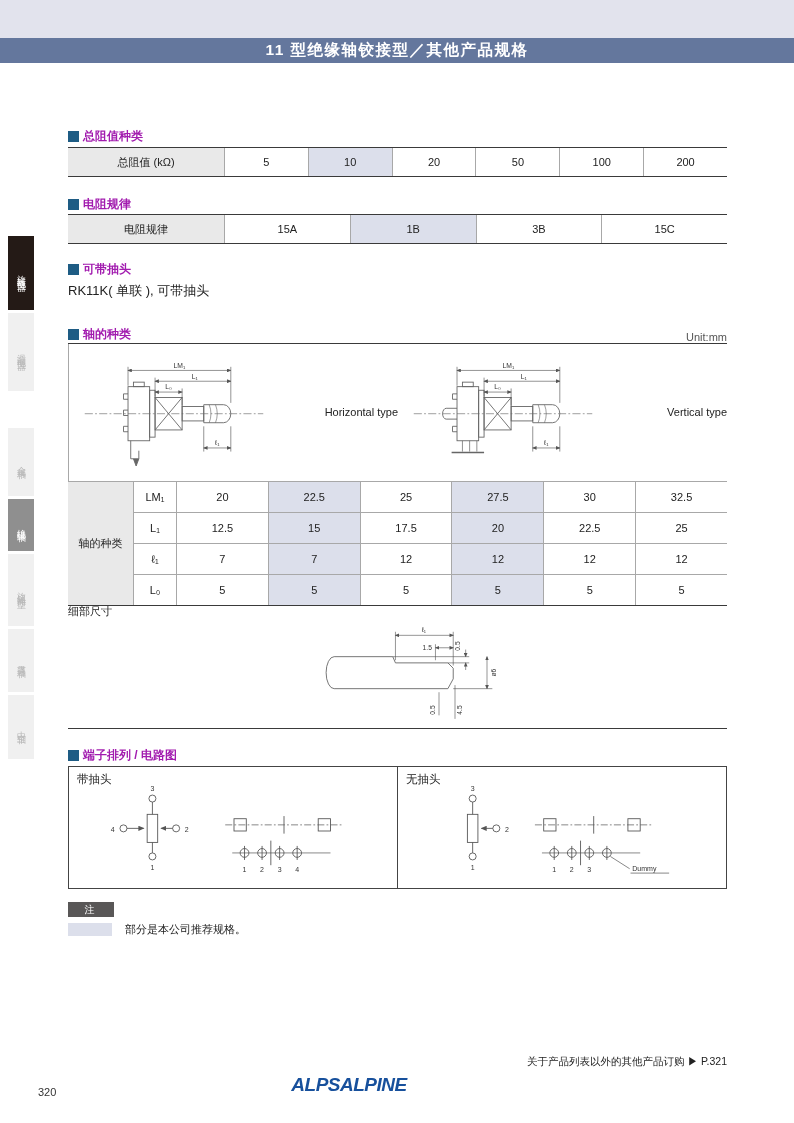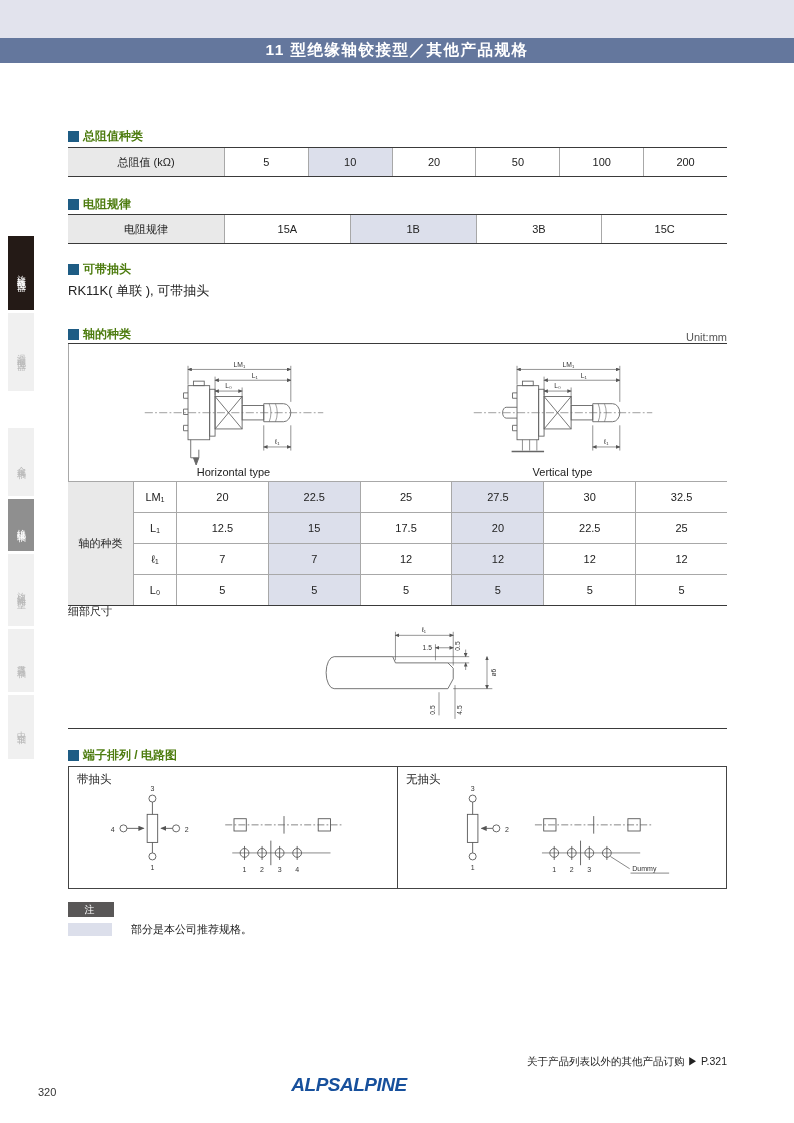--- a/index.html
+++ b/index.html
@@ -10,59 +10,59 @@
   .titlebar{position:absolute;left:0;top:38px;width:794px;height:25px;background:var(--accent-bar,#64779d);
             display:flex;align-items:center;justify-content:center;}
   .titlebar .t{color:#fff;font-size:15.5px;font-weight:bold;letter-spacing:1.5px;}
   
   .stab{position:absolute;left:8px;width:26px;writing-mode:vertical-rl;text-orientation:upright;
         display:flex;align-items:center;justify-content:center;font-size:9px;letter-spacing:2px;}
   .tab-dark{background:#241a16;color:#fff;}
   .tab-gray{background:#8f8f8f;color:#fff;}
   .tab-light{background:#f0f0f0;color:#b9b9b9;}
   
-  .sec-h{position:absolute;left:68px;font-size:12px;font-weight:bold;color:#4d7c0f;
+  .sec-h{position:absolute;left:68px;font-size:12px;font-weight:bold;color:#a21caf;
          display:flex;align-items:center;gap:4px;}
   .sq{width:11px;height:11px;background:var(--section-square,#1e5c84);display:inline-block;flex:none;}
   .intro{position:absolute;left:68px;top:95px;font-size:12px;color:var(--pink,#d9536f);}
   
   .tbl{position:absolute;left:68px;width:659px;height:30px;display:flex;font-size:11px;
        border-top:1.5px solid #3a3a3a;border-bottom:1.5px solid #3a3a3a;box-sizing:border-box;}
   .tbl .cell{display:flex;align-items:center;justify-content:center;border-left:1px solid #a8a8a8;flex:1;text-align:center;}
   .tbl .cell:first-child{border-left:none;}
   .tbl .lab{flex:none;width:156px;background:#e9e9e9;}
   .hl{background:var(--highlight,#dcdfeb);}
   
   .bigtbl{position:absolute;left:68px;top:343px;width:659px;font-size:11px;
           border-top:1.5px solid #3a3a3a;border-bottom:1.5px solid #3a3a3a;box-sizing:border-box;}
   .shape-row{display:flex;height:137px;border-bottom:1px solid #a8a8a8;}
   .shape-label{width:107px;flex:none;background:#e9e9e9;display:flex;align-items:center;justify-content:center;}
   .shape-area{flex:1;border-left:1px solid #a8a8a8;display:flex;}
-  .fig{flex:1;display:flex;flex-direction:column;align-items:center;justify-content:flex-end;padding-bottom:3px;}
+  .fig{flex:1;display:flex;flex-direction:row;align-items:center;justify-content:space-between;padding-bottom:3px;}
   .fig-cap{font-size:11px;margin-top:1px;}
   .lower{display:flex;}
   .lower-label{width:65px;flex:none;background:#e9e9e9;display:flex;align-items:center;justify-content:center;}
   .rows{flex:1;}
   .drow{display:flex;height:30px;}
   .drow:not(:last-child){border-bottom:1px solid #a8a8a8;}
   .drow .sub{width:42px;flex:none;border-left:1px solid #a8a8a8;display:flex;align-items:center;justify-content:center;}
   .drow .v{flex:1;border-left:1px solid #a8a8a8;display:flex;align-items:center;justify-content:center;}
   .unit{position:absolute;right:67px;top:331px;font-size:11px;color:#555;margin-left:26px;}
   .detail-label{position:absolute;left:68px;top:604px;font-size:11px;}
   .detail-fig{position:absolute;left:290px;top:614px;}
   .sep{position:absolute;left:68px;top:728px;width:659px;border-top:1.5px solid #3a3a3a;}
   
   .term-box{position:absolute;left:68px;top:766px;width:659px;height:123px;border:1px solid #444;
             display:flex;box-sizing:border-box;}
   .term-half{position:relative;flex:1;padding:5px 8px;font-size:11.5px;}
   .term-half + .term-half{border-left:1px solid #444;}
   
   .note-badge{position:absolute;left:68px;top:902px;width:46px;height:15px;background:var(--note-badge,#595757);
               color:#fff;font-size:10px;display:flex;align-items:center;justify-content:center;letter-spacing:3px;}
-  .note-line{position:absolute;left:68px;top:922px;display:flex;align-items:center;gap:19px;font-size:11px;}
+  .note-line{position:absolute;left:68px;top:922px;display:flex;align-items:center;gap:13px;font-size:11px;}
   .note-swatch{width:44px;height:13px;background:var(--highlight,#dcdfeb);}
   
   .footer-link{position:absolute;right:67px;top:1055px;font-size:10.5px;color:#222;}
   .brand{position:absolute;left:0;top:1074px;width:698px;text-align:center;font-size:19px;font-weight:bold;
          font-style:italic;color:var(--brand-blue,#17509c);letter-spacing:-0.5px;}
   .pageno{position:absolute;left:38px;top:1086px;font-size:11px;color:#333;}
   
   svg text{font-family:"Liberation Sans",sans-serif;font-size:7.5px;fill:#333;}
   svg .num{font-size:8px;}
 </style>

